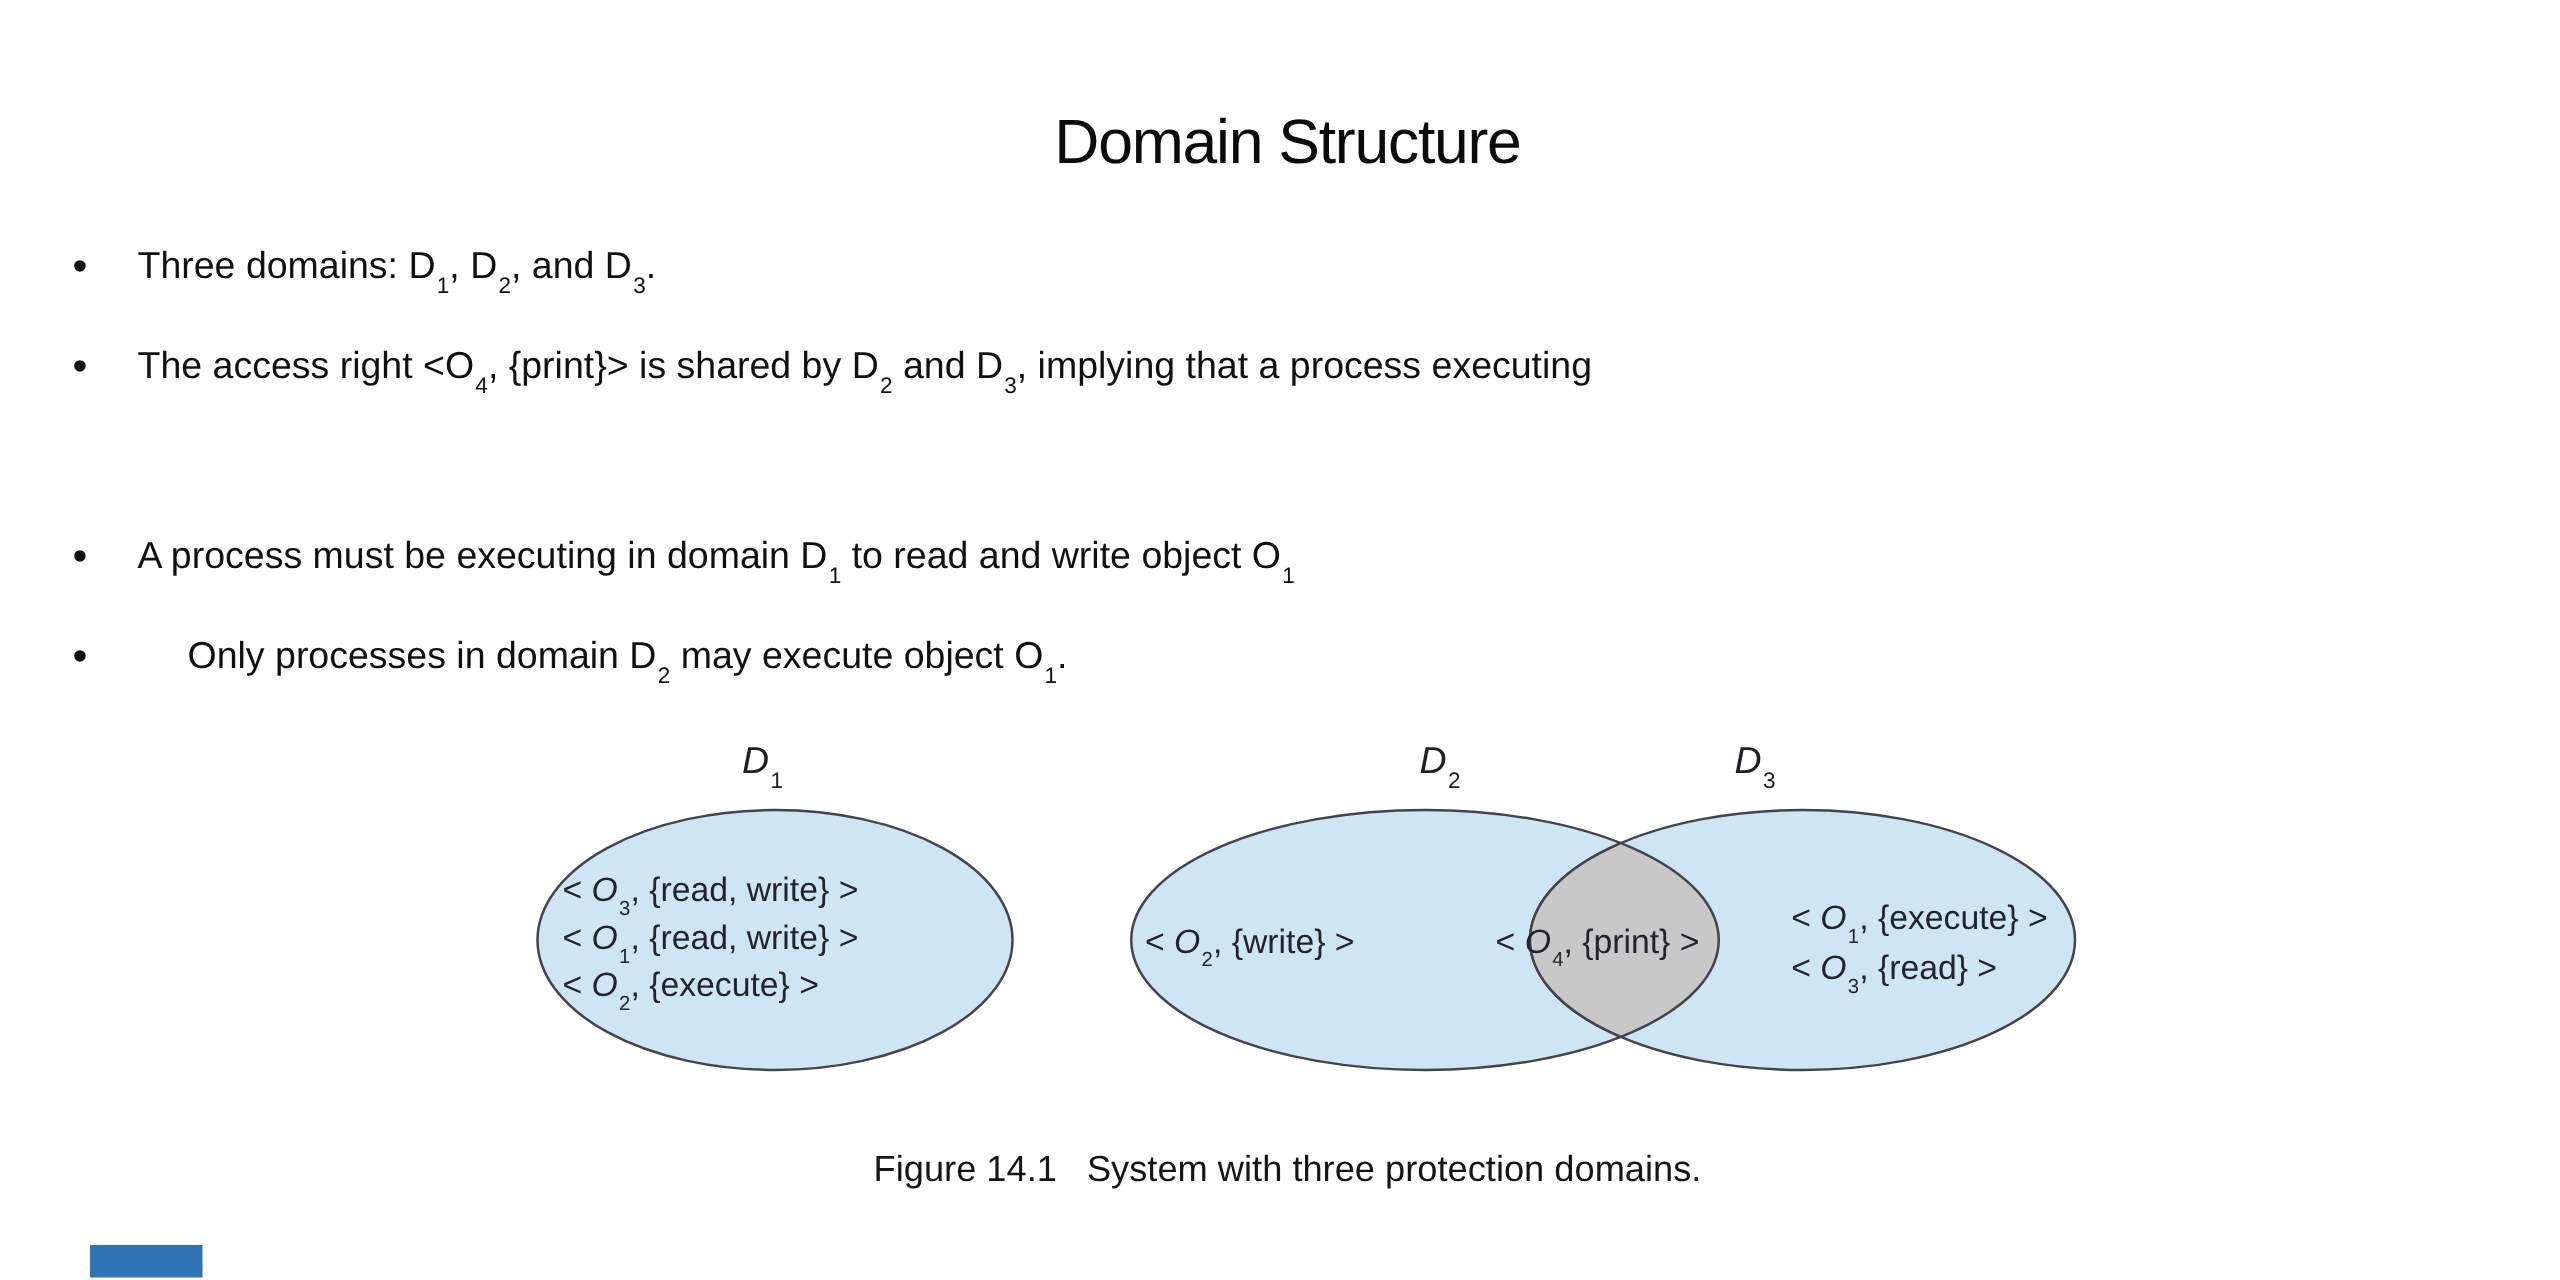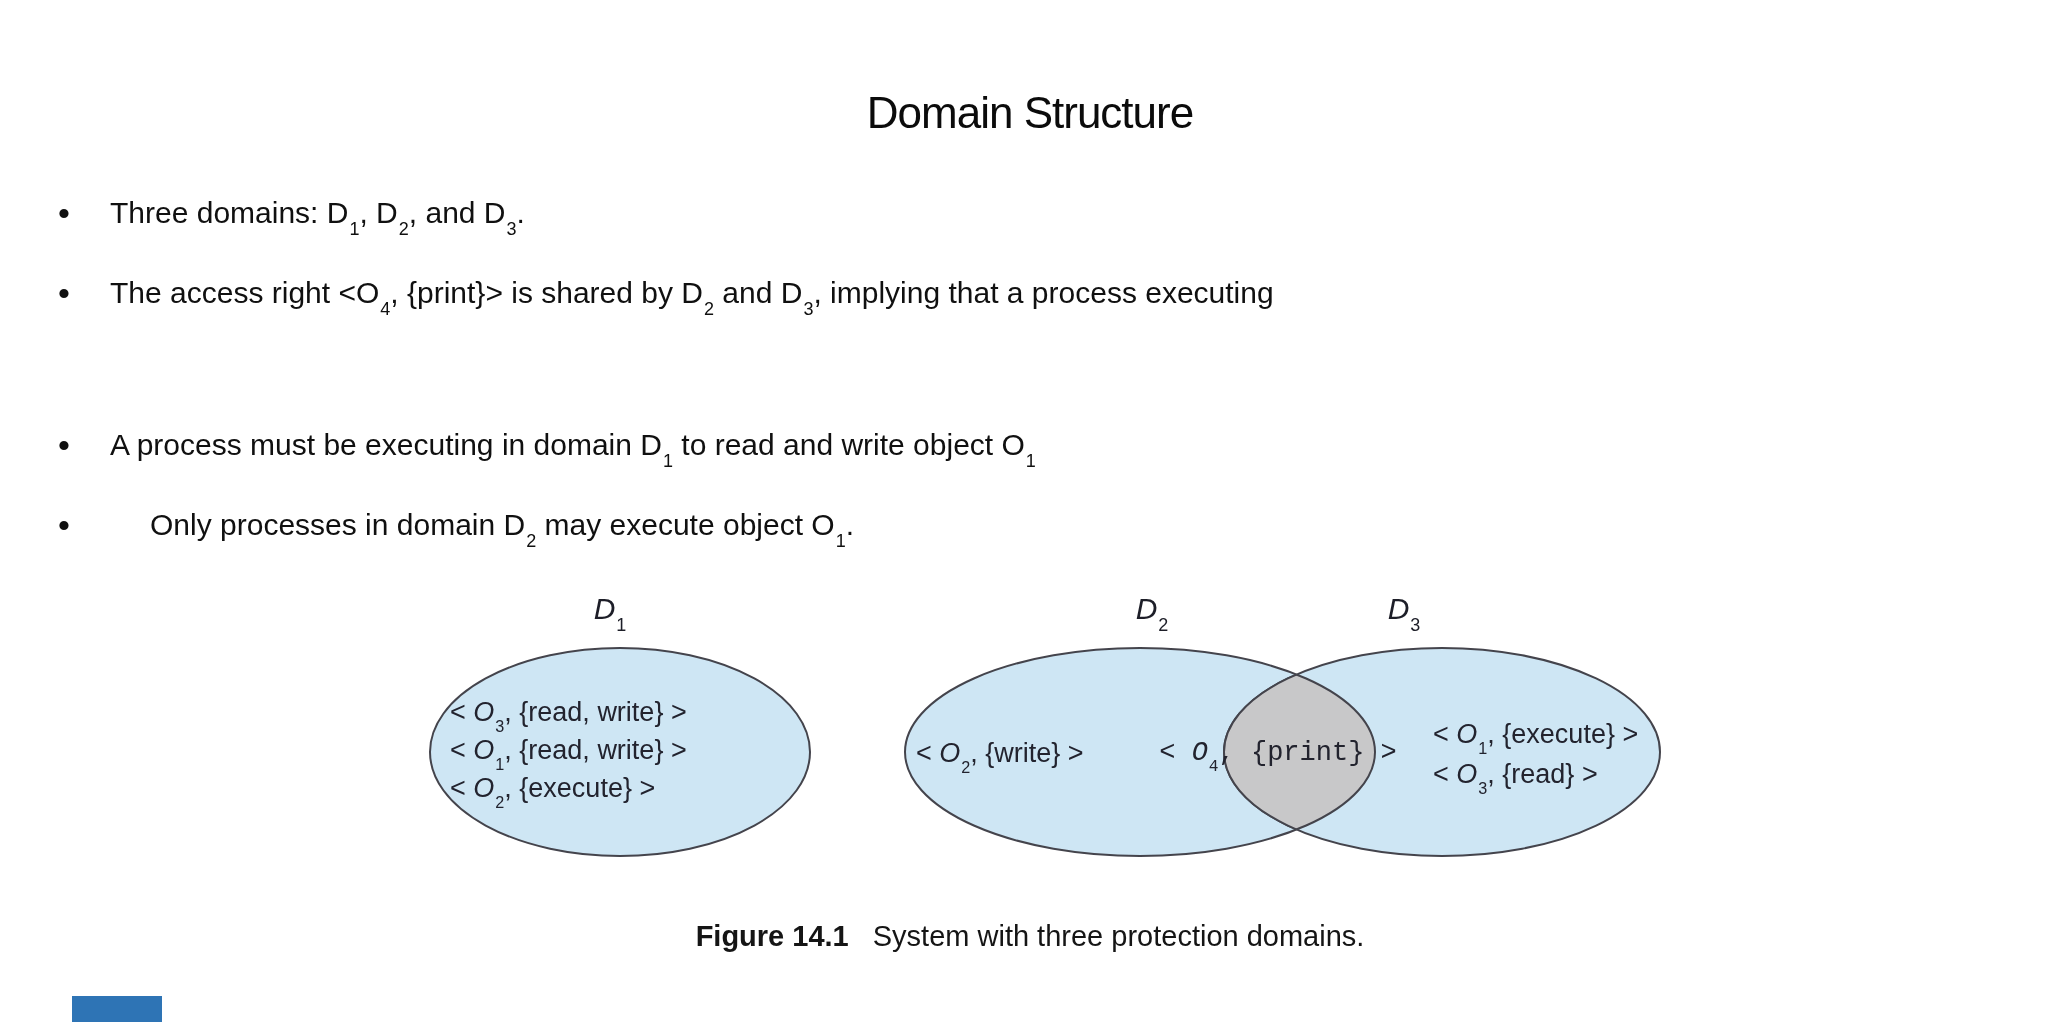--- a/index.html
+++ b/index.html
@@ -2,21 +2,21 @@
 <html style="--domain-fill: #cee6f4; --overlap-fill: #c8c8c9; --outline: #44444c; --accent-bar: #2e74b5;"><head>
 <meta charset="utf-8">
 <style>
   html,body{margin:0;padding:0;background:#ffffff;}
   .slide{
     position:relative;width:2048px;height:1024px;background:#ffffff;overflow:hidden;
     font-family:"Liberation Sans",sans-serif;color:#101010;
   }
   .title{
     position:absolute;top:76px;left:12px;right:0;text-align:center;
-    font-size:44px;line-height:74px;font-weight:400;color:#0b0b0b;letter-spacing:-1px;
+    font-size:50px;line-height:74px;font-weight:400;color:#0b0b0b;letter-spacing:-1px;
   }
   .bline{
     position:absolute;left:110px;white-space:nowrap;
     font-size:30px;line-height:46px;color:#101010;
   }
   .bdot{
     position:absolute;left:58px;font-size:34px;line-height:46px;color:#101010;
   }
   .rich sub, .fline sub, .flabel sub{
     font-size:0.6em;position:relative;top:0.3em;line-height:0;margin-left:1px;
@@ -35,27 +35,27 @@
   .flabel{
     position:absolute;top:6px;transform:translateX(-50%);
     font-size:30px;line-height:36px;color:#1d1e28;white-space:nowrap;text-align:right;
   }
   .fstack{
     position:absolute;font-size:27px;color:#22232e;white-space:nowrap;
   }
   .fstack .fline{white-space:nowrap;}
   .stack-d1{left:40px;top:108px;line-height:38px;}
   .line-d2{left:506px;top:149px;line-height:38px;}
-  .line-ov{left:868px;top:149px;line-height:38px;transform:translateX(-50%);font-family:Liberation Mono, monospace;}
+  .line-ov{left:868px;top:149px;line-height:38px;transform:translateX(-50%);}
   .stack-d3{left:978px;top:129px;line-height:40px;margin-left:45px;}
   .caption{
     position:absolute;left:620px;top:332px;transform:translateX(-50%);
     white-space:nowrap;font-size:29px;line-height:38px;color:#151515;
   }
-  .caption .cl{font-weight:bold;margin-right:24px;}
+  .caption .cl{font-weight:normal;margin-right:24px;}
   .accent{
     position:absolute;left:72px;top:996px;width:90px;height:26px;
     background:var(--accent-bar,#2e74b5);
   }
 </style>
 </head>
 <body>
 
 <div class="slide">
 

